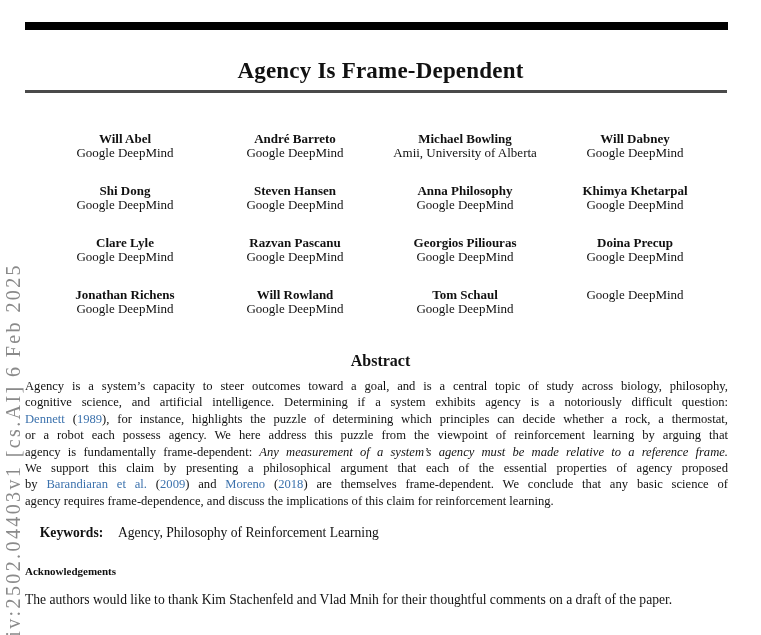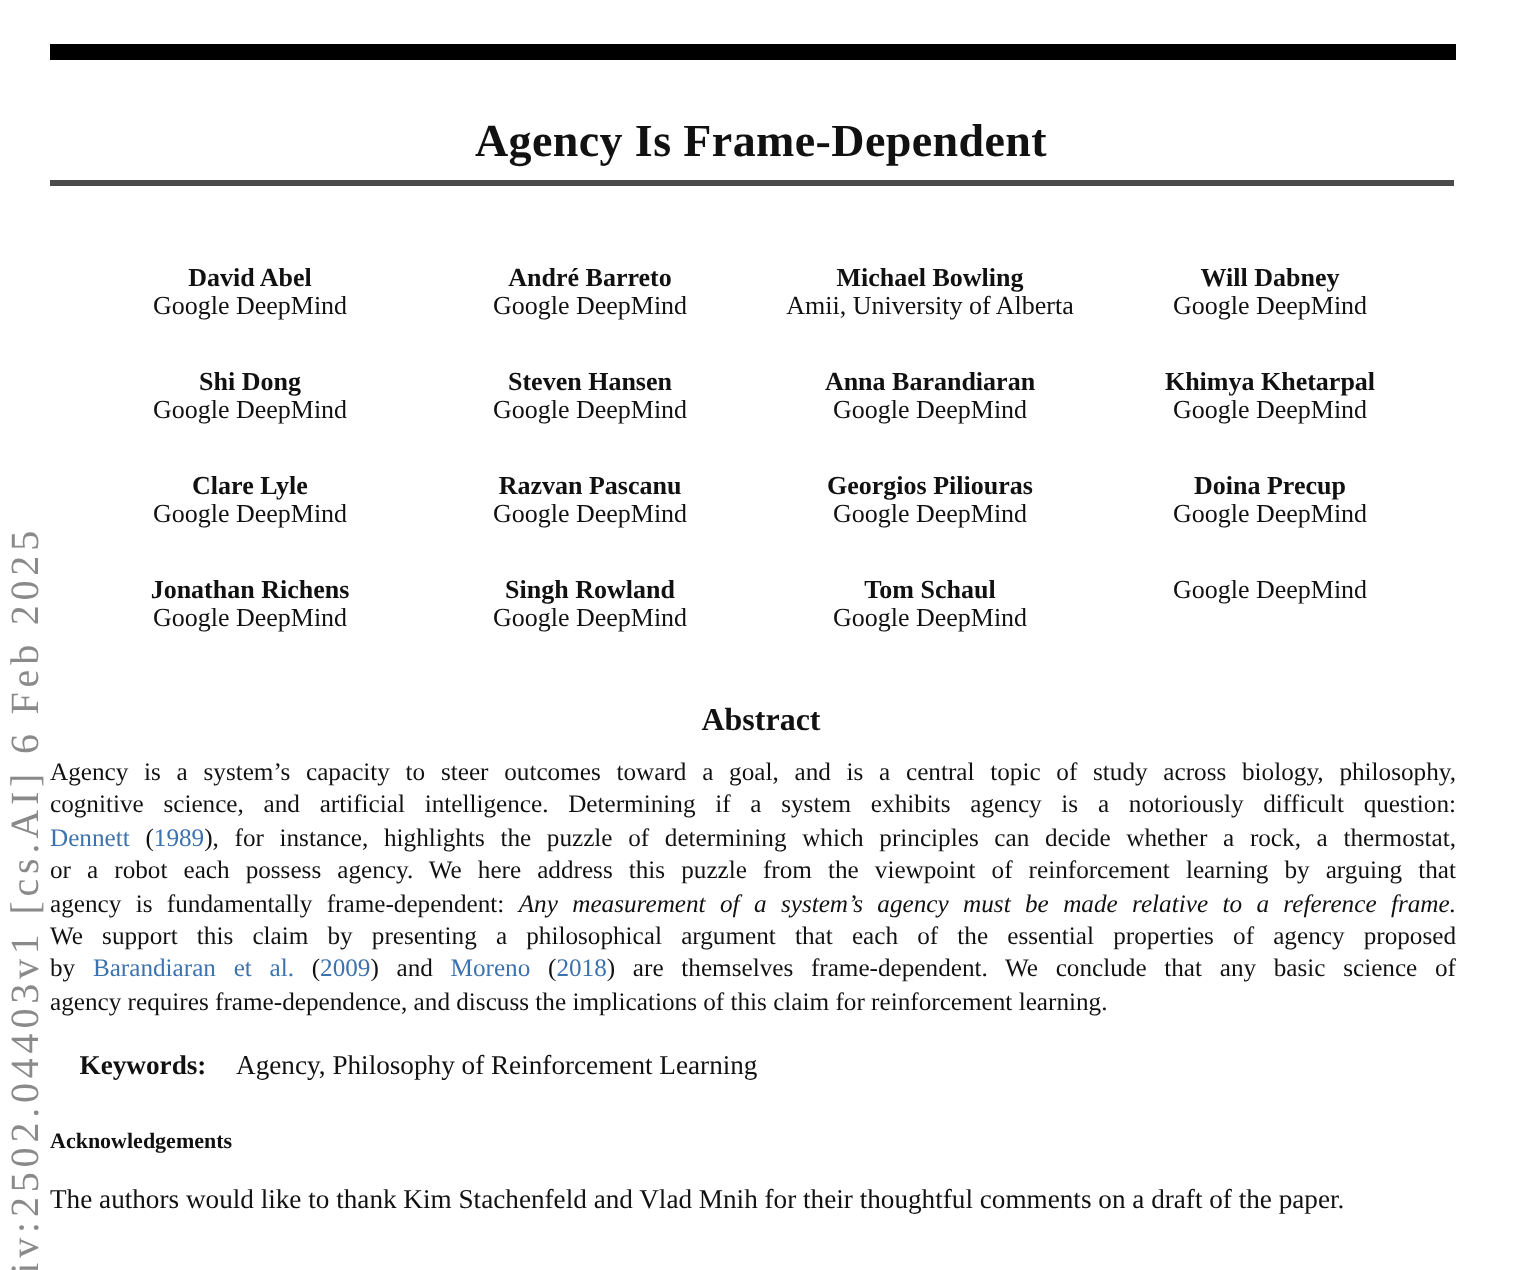--- a/index.html
+++ b/index.html
@@ -112,21 +112,21 @@
   <div class="arxiv-stamp">arXiv:2502.04403v1 [cs.AI] 6 Feb 2025</div>
 
   <div class="top-rule"></div>
 
   <h1 class="paper-title" style="margin:12px;">Agency Is Frame-Dependent</h1>
 
   <div class="mid-rule"></div>
 
   <div class="authors-grid">
       <div class="author-cell">
-        <div class="author-name">David Abel</div>
+        <div class="author-name">Will Abel</div>
         <div class="author-affiliation">Google DeepMind</div>
       </div>
       <div class="author-cell">
         <div class="author-name">André Barreto</div>
         <div class="author-affiliation">Google DeepMind</div>
       </div>
       <div class="author-cell">
         <div class="author-name">Michael Bowling</div>
         <div class="author-affiliation">Amii, University of Alberta</div>
       </div>
@@ -136,21 +136,21 @@
       </div>
       <div class="author-cell">
         <div class="author-name">Shi Dong</div>
         <div class="author-affiliation">Google DeepMind</div>
       </div>
       <div class="author-cell">
         <div class="author-name">Steven Hansen</div>
         <div class="author-affiliation">Google DeepMind</div>
       </div>
       <div class="author-cell">
-        <div class="author-name">Anna Barandiaran</div>
+        <div class="author-name">Anna Philosophy</div>
         <div class="author-affiliation">Google DeepMind</div>
       </div>
       <div class="author-cell">
         <div class="author-name">Khimya Khetarpal</div>
         <div class="author-affiliation">Google DeepMind</div>
       </div>
       <div class="author-cell">
         <div class="author-name">Clare Lyle</div>
         <div class="author-affiliation">Google DeepMind</div>
       </div>
@@ -164,21 +164,21 @@
       </div>
       <div class="author-cell">
         <div class="author-name">Doina Precup</div>
         <div class="author-affiliation">Google DeepMind</div>
       </div>
       <div class="author-cell">
         <div class="author-name">Jonathan Richens</div>
         <div class="author-affiliation">Google DeepMind</div>
       </div>
       <div class="author-cell">
-        <div class="author-name">Singh Rowland</div>
+        <div class="author-name">Will Rowland</div>
         <div class="author-affiliation">Google DeepMind</div>
       </div>
       <div class="author-cell">
         <div class="author-name">Tom Schaul</div>
         <div class="author-affiliation">Google DeepMind</div>
       </div>
       <div class="author-cell">
         <div class="author-affiliation">Google DeepMind</div>
       </div>
     </div>

